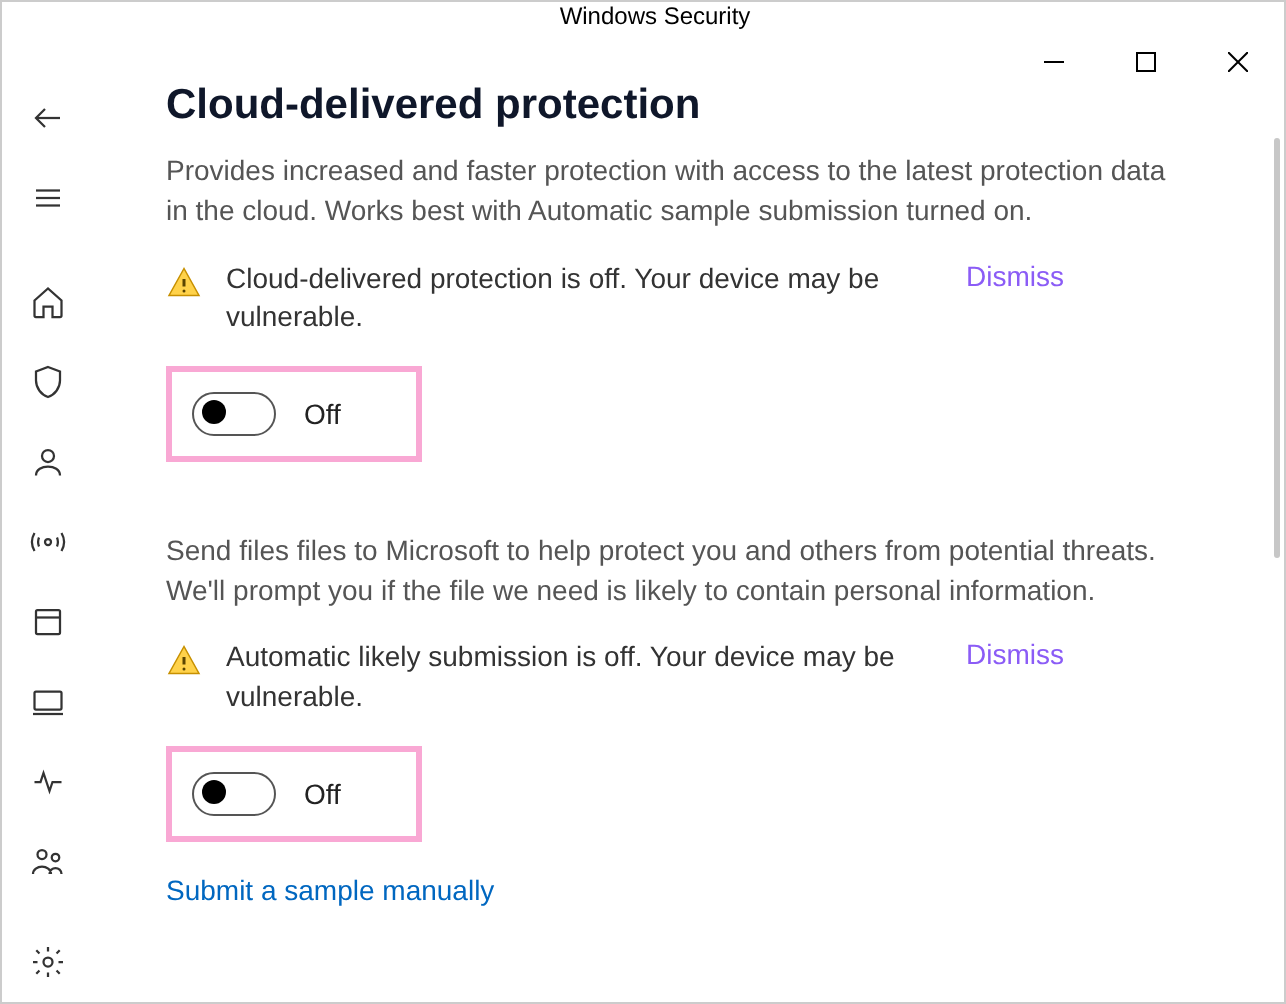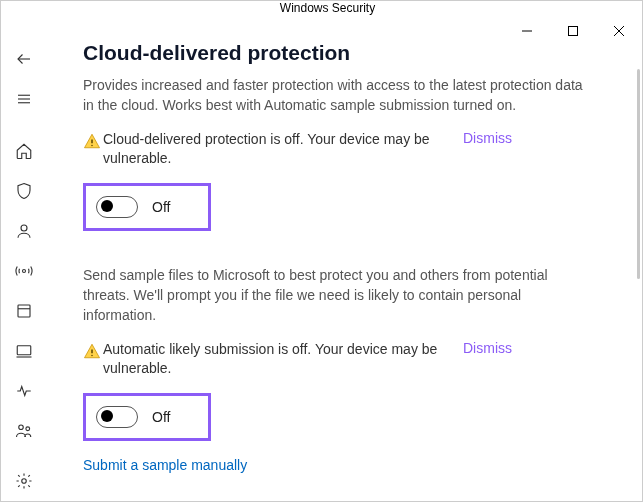--- a/index.html
+++ b/index.html
@@ -69,42 +69,42 @@
 .section .desc {
   font-size: 14px;
   color: #555;
   line-height: 1.45;
   margin-bottom: 14px;
   max-width: 500px;
 }
 .warning-row {
   display: flex;
   align-items: flex-start;
-  gap: 2px;
+  gap: 12px;
   margin-bottom: 14px;
 }
 .warn-icon {
   flex-shrink: 0;
   margin-top: 2px;
 }
 .warn-text {
   flex: 1;
   font-size: 14px;
   color: #333;
   line-height: 1.4;
   max-width: 350px;
 }
 .dismiss {
   color: #8b5cf6;
   font-size: 14px;
   cursor: pointer;
   margin-left: 8px;
 }
 .toggle-box {
-  border: 3px solid #8b5cf6;
+  border: 3px solid #f9a8d4;
   padding: 10px 38px 10px 10px;
   display: inline-flex;
   align-items: center;
   gap: 14px;
 }
 .toggle {
   width: 42px;
   height: 22px;
   border: 1.5px solid #555;
   border-radius: 11px;
@@ -244,21 +244,21 @@
       </div>
       <div class="toggle-box">
         <div class="toggle">
           <div class="knob"></div>
         </div>
         <span class="toggle-label">Off</span>
       </div>
     </div>
 
     <div class="section" style="margin-bottom:0">
-      <p class="desc">Send sample files to Microsoft to best protect you and others from potential threats. We'll prompt you if the file we need is likely to contain personal information.</p>
+      <p class="desc">Send files files to Microsoft to help protect you and others from potential threats. We'll prompt you if the file we need is likely to contain personal information.</p>
       <div class="warning-row">
         <span class="warn-icon">
           <svg width="18" height="18" viewBox="0 0 24 24">
               <path d="M12 3L2 21h20L12 3z" fill="#ffd24a" stroke="#c79000" stroke-width="1"></path>
               <line x1="12" y1="10" x2="12" y2="15" stroke="#5a4500" stroke-width="2"></line>
               <circle cx="12" cy="18" r="1" fill="#5a4500"></circle>
             </svg>
         </span>
         <span class="warn-text">Automatic likely submission is off. Your device may be vulnerable.</span>
         <span class="dismiss">Dismiss</span>

